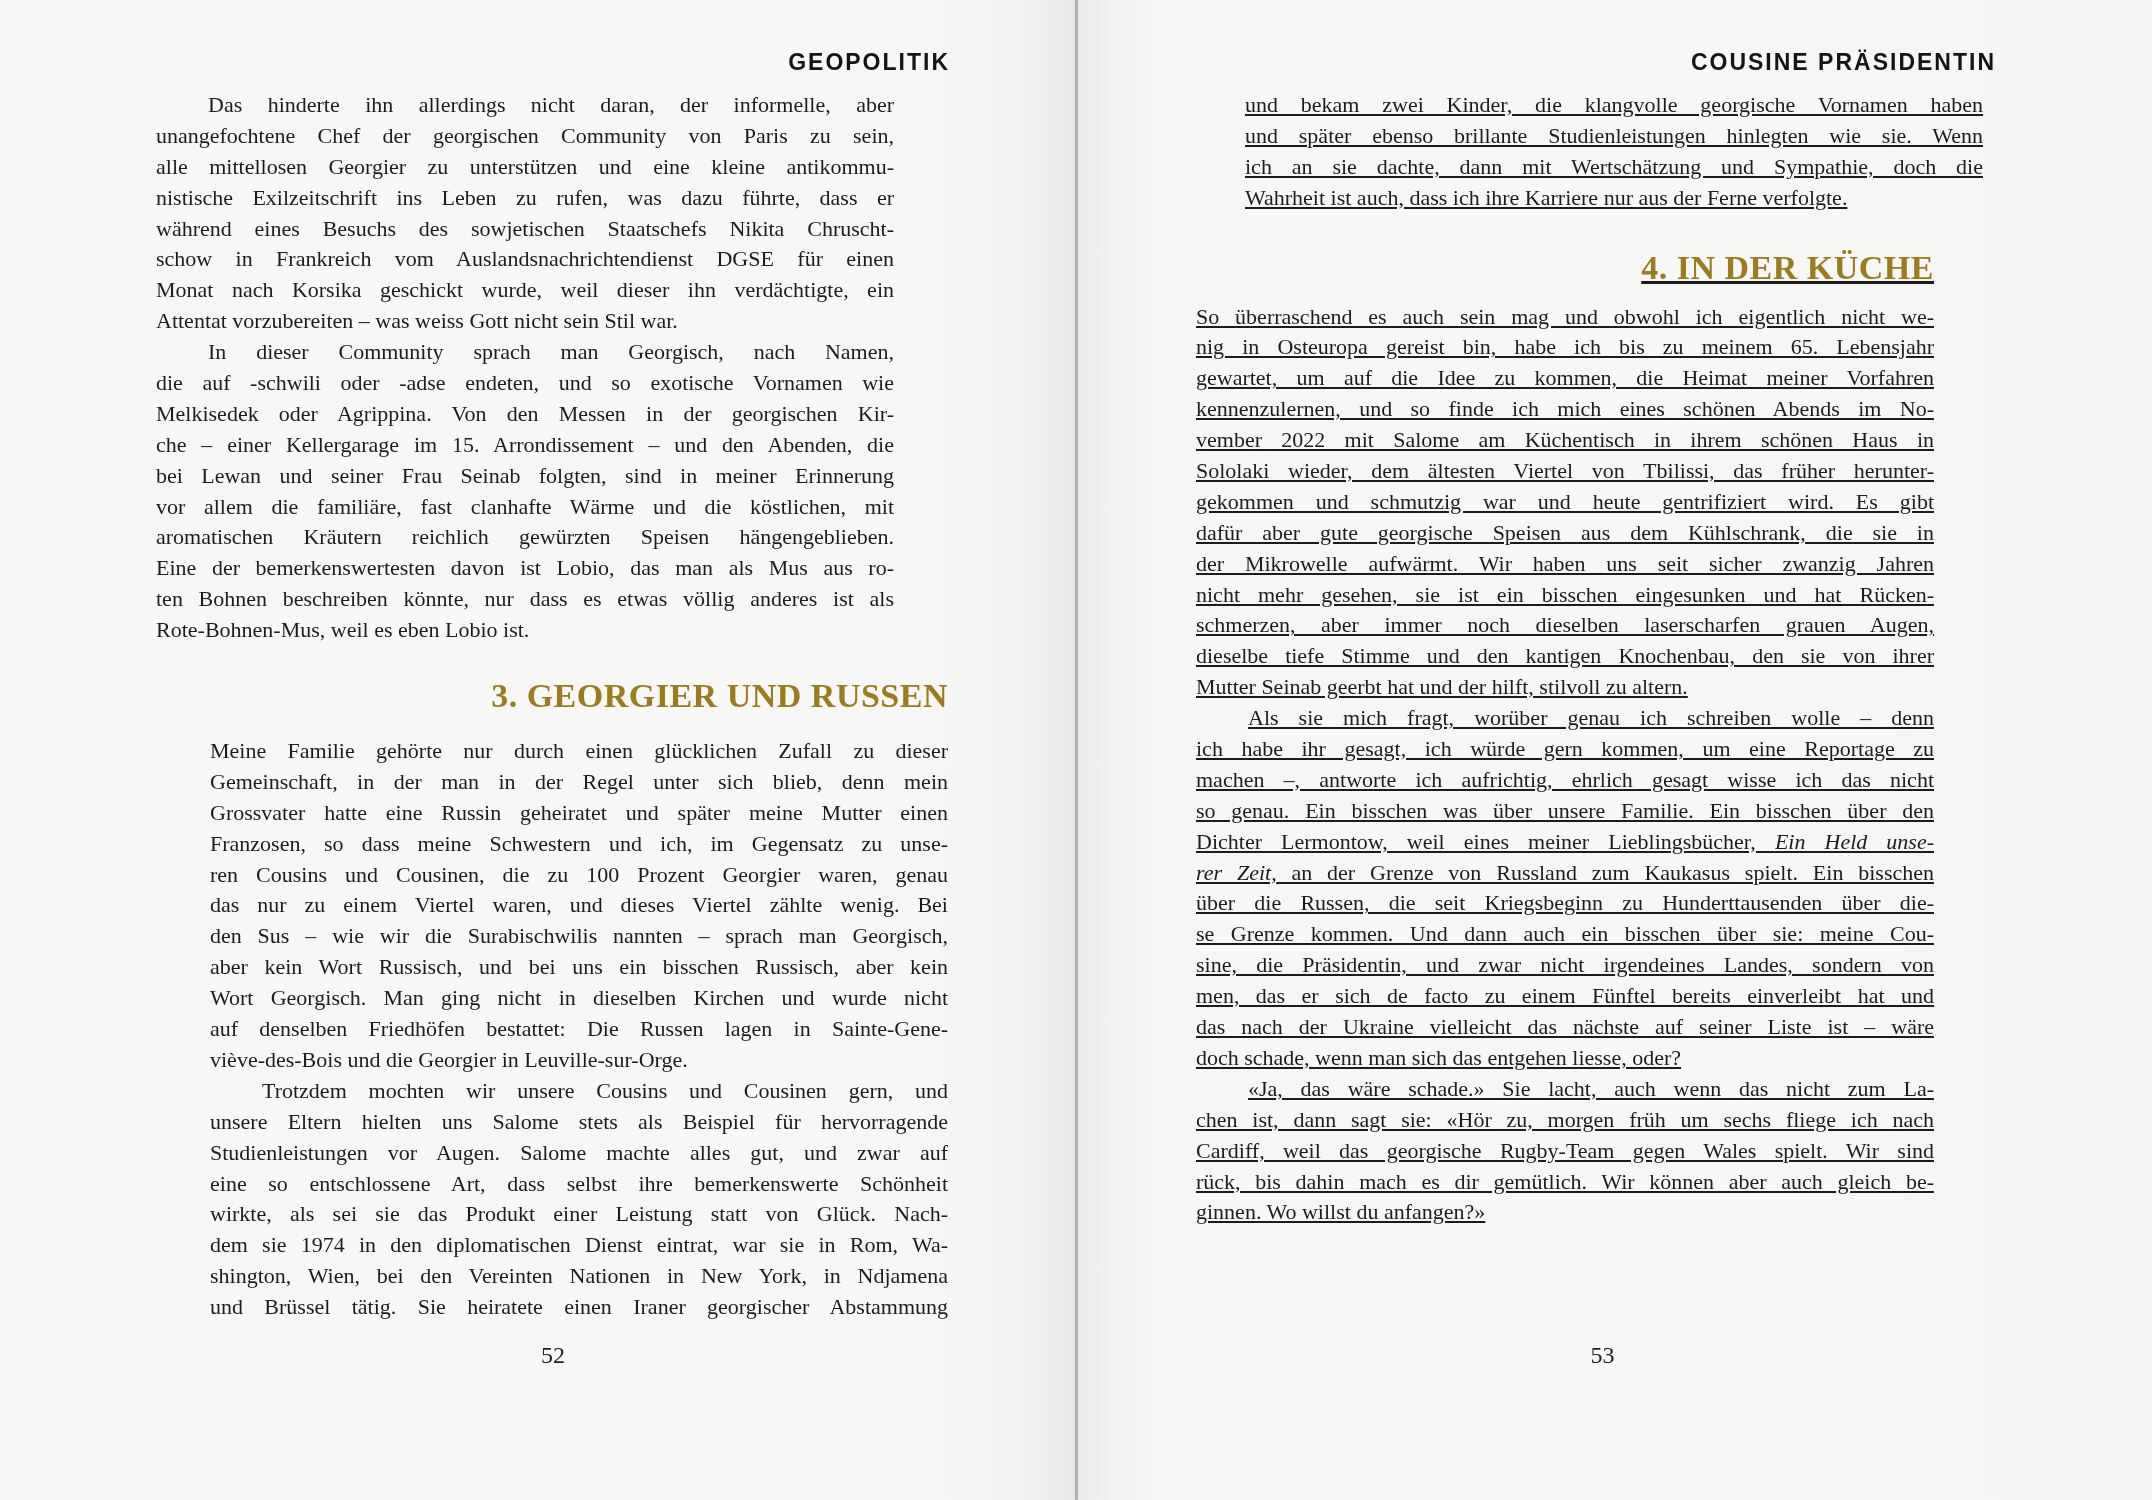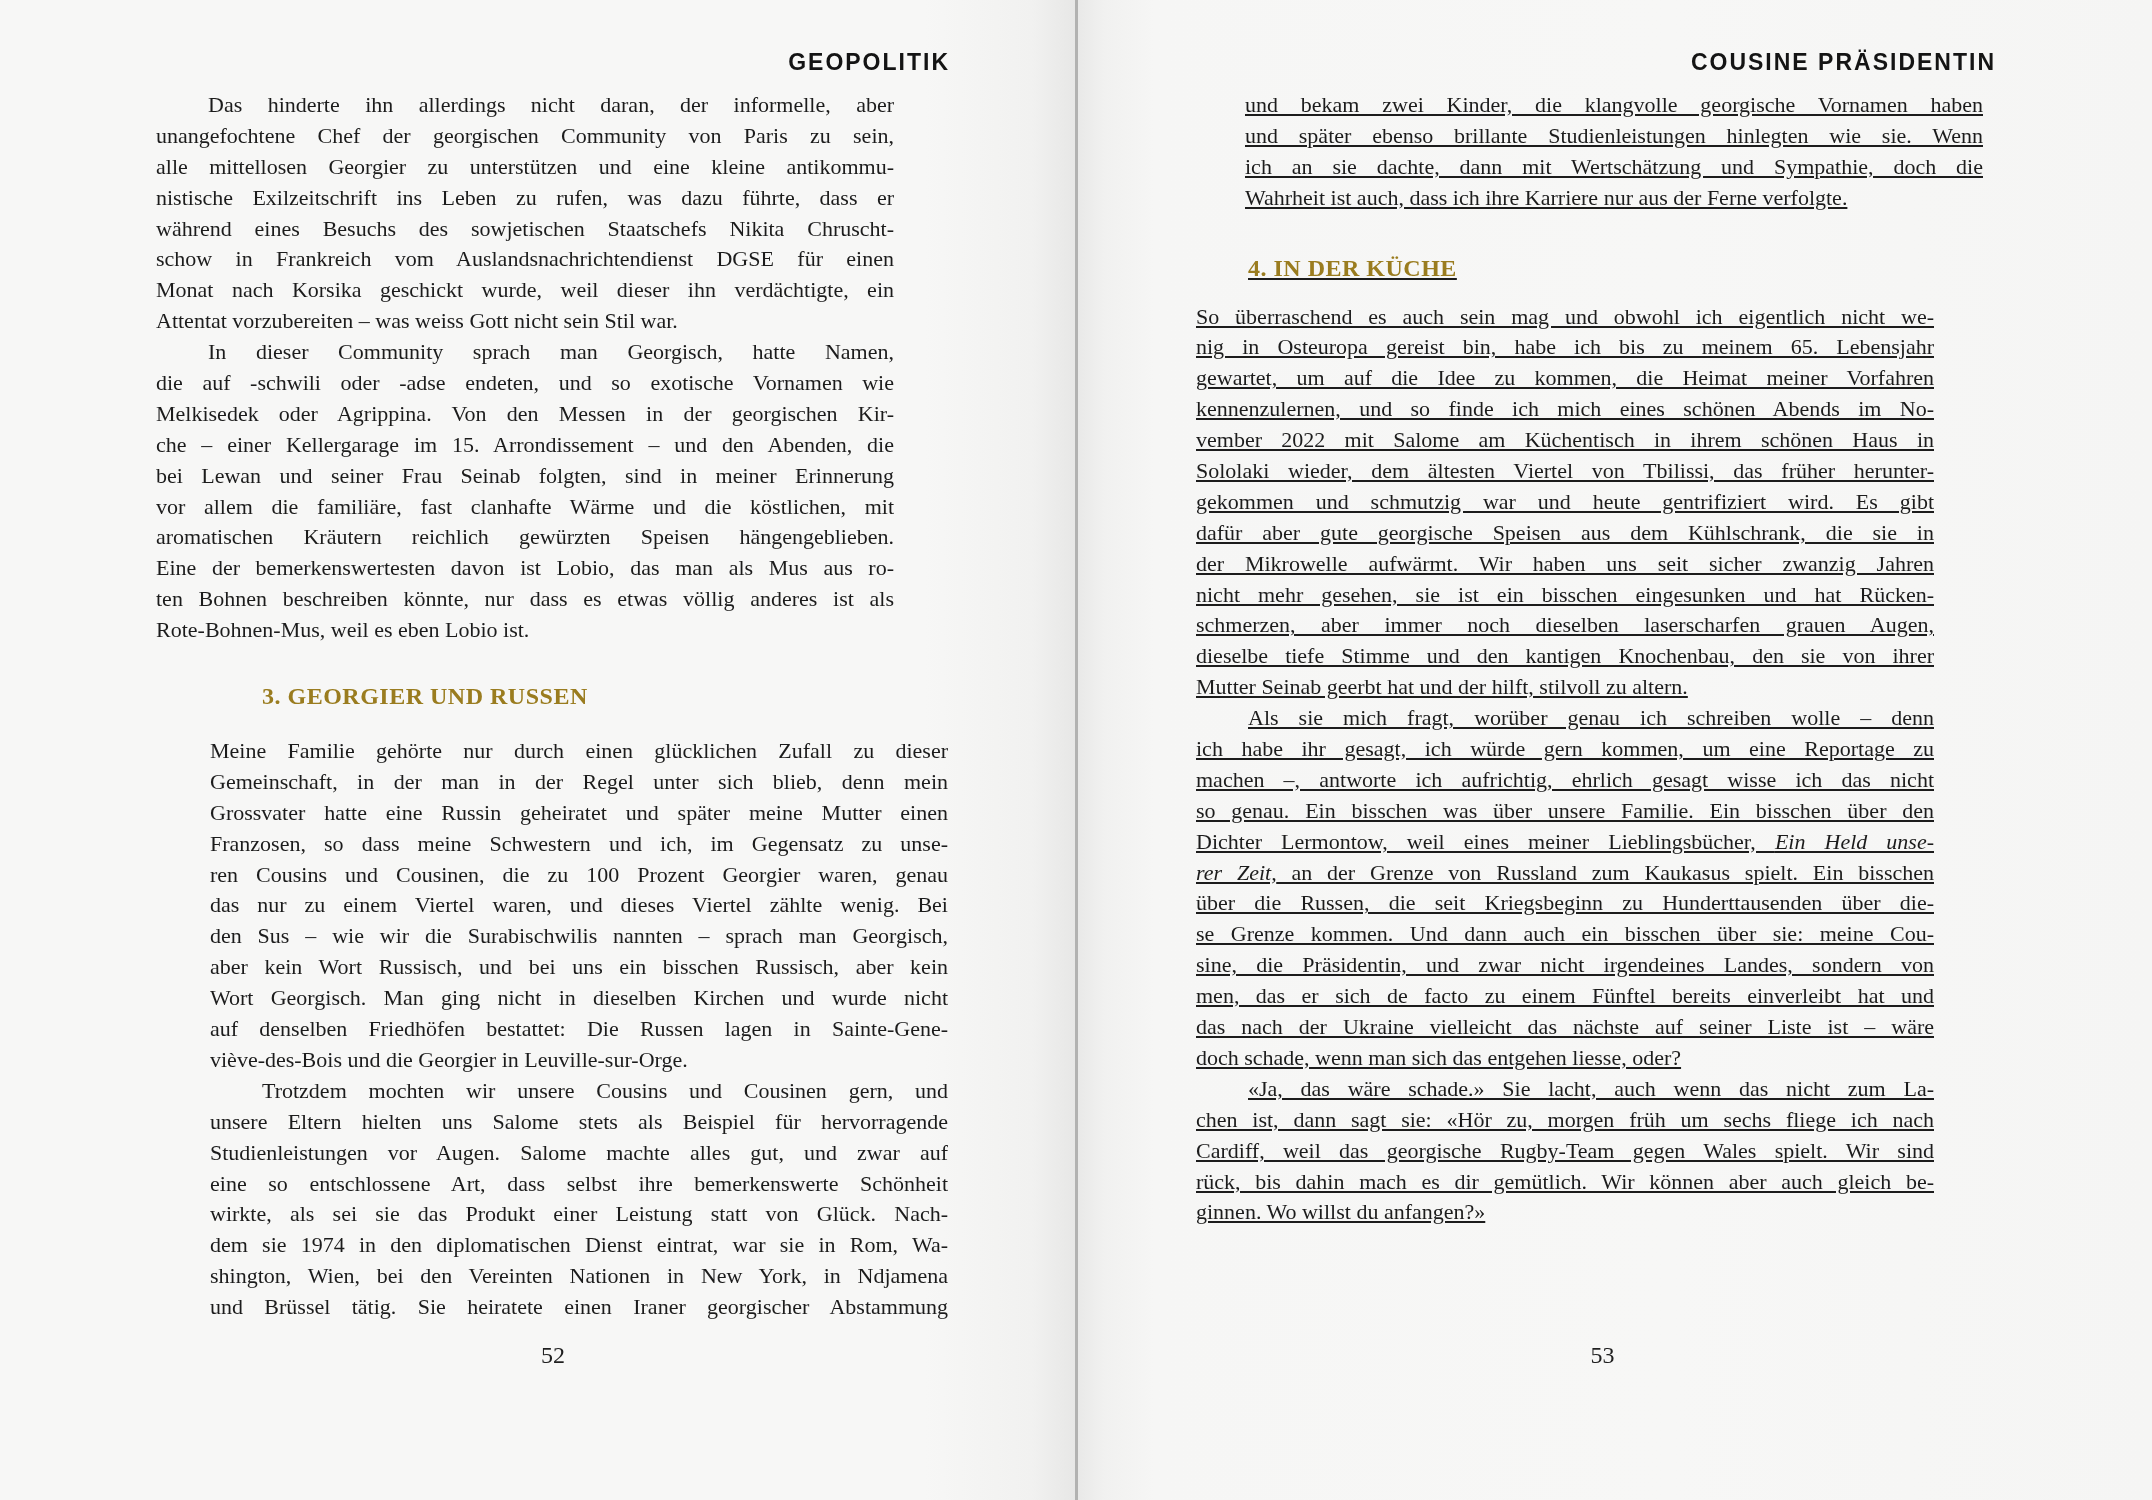--- a/index.html
+++ b/index.html
@@ -45,24 +45,25 @@
     font-size:22px;
     height:30.9px;line-height:30.9px;
     text-align:justify;text-align-last:justify;
     white-space:normal;overflow:hidden;
   }
   .line.ragged{text-align-last:left;}
   .line.fl-indent{text-indent:52px;}
   .it{font-style:italic;}
   .section-heading{
     font-weight:bold;
-    font-size:24px;height:32px;line-height:32px;
+    font-size:34px;height:32px;line-height:32px;
     letter-spacing:0.5px;
     color:#9a7c1f;
     padding-left:52px;
+    text-align:right;
   }
   .heading-3{margin-top:34px;margin-bottom:24px;}
   .heading-4{margin-top:38px;margin-bottom:18px;}
   .page-number{
     position:absolute;top:1341px;
     font-size:24px;line-height:28px;
     text-align:center;color:#1f1f1f;
   }
   .page-left .page-number{left:156px;width:794px;}
   .page-right .page-number{left:131px;width:787px;}
@@ -79,21 +80,21 @@
           <div class="line fl-indent"><span>Das hinderte ihn allerdings nicht daran, der informelle, aber</span></div>
           <div class="line"><span>unangefochtene Chef der georgischen Community von Paris zu sein,</span></div>
           <div class="line"><span>alle mittellosen Georgier zu unterstützen und eine kleine antikommu-</span></div>
           <div class="line"><span>nistische Exilzeitschrift ins Leben zu rufen, was dazu führte, dass er</span></div>
           <div class="line"><span>während eines Besuchs des sowjetischen Staatschefs Nikita Chruscht-</span></div>
           <div class="line"><span>schow in Frankreich vom Auslandsnachrichtendienst DGSE für einen</span></div>
           <div class="line"><span>Monat nach Korsika geschickt wurde, weil dieser ihn verdächtigte, ein</span></div>
           <div class="line ragged"><span>Attentat vorzubereiten – was weiss Gott nicht sein Stil war.</span></div>
         </div>
         <div class="para">
-          <div class="line fl-indent"><span>In dieser Community sprach man Georgisch, hatte Namen,</span></div>
+          <div class="line fl-indent"><span>In dieser Community sprach man Georgisch, nach Namen,</span></div>
           <div class="line"><span>die auf -schwili oder -adse endeten, und so exotische Vornamen wie</span></div>
           <div class="line"><span>Melkisedek oder Agrippina. Von den Messen in der georgischen Kir-</span></div>
           <div class="line"><span>che – einer Kellergarage im 15. Arrondissement – und den Abenden, die</span></div>
           <div class="line"><span>bei Lewan und seiner Frau Seinab folgten, sind in meiner Erinnerung</span></div>
           <div class="line"><span>vor allem die familiäre, fast clanhafte Wärme und die köstlichen, mit</span></div>
           <div class="line"><span>aromatischen Kräutern reichlich gewürzten Speisen hängengeblieben.</span></div>
           <div class="line"><span>Eine der bemerkenswertesten davon ist Lobio, das man als Mus aus ro-</span></div>
           <div class="line"><span>ten Bohnen beschreiben könnte, nur dass es etwas völlig anderes ist als</span></div>
           <div class="line ragged"><span>Rote-Bohnen-Mus, weil es eben Lobio ist.</span></div>
         </div>

